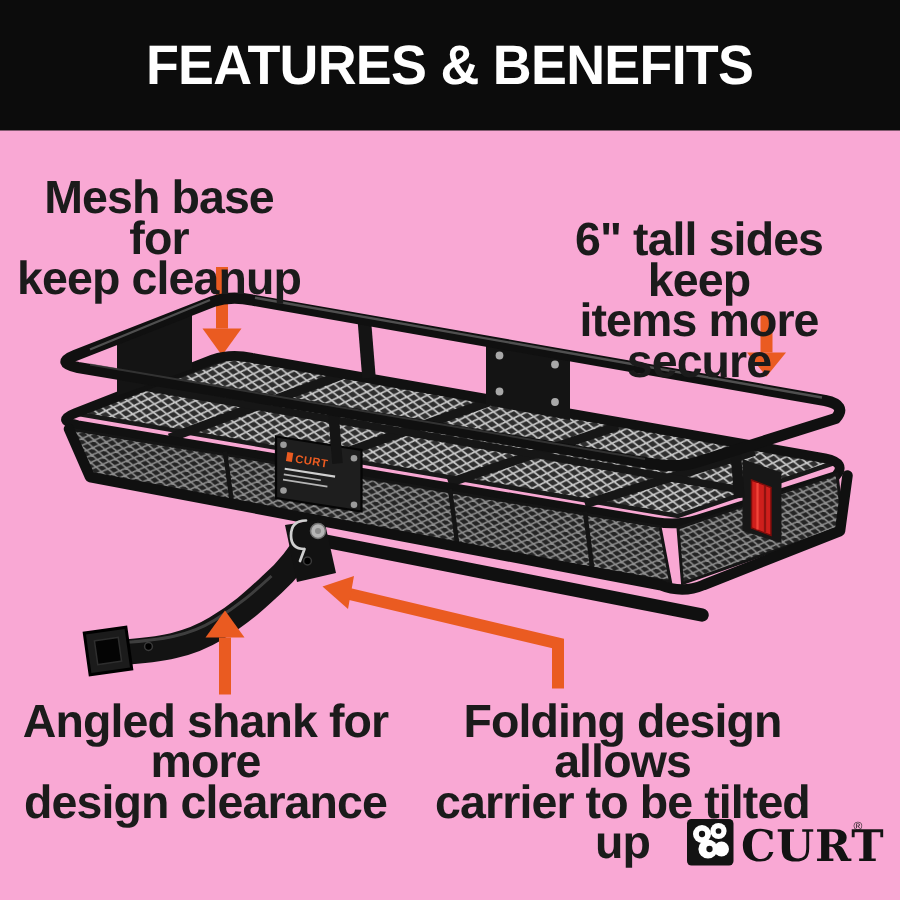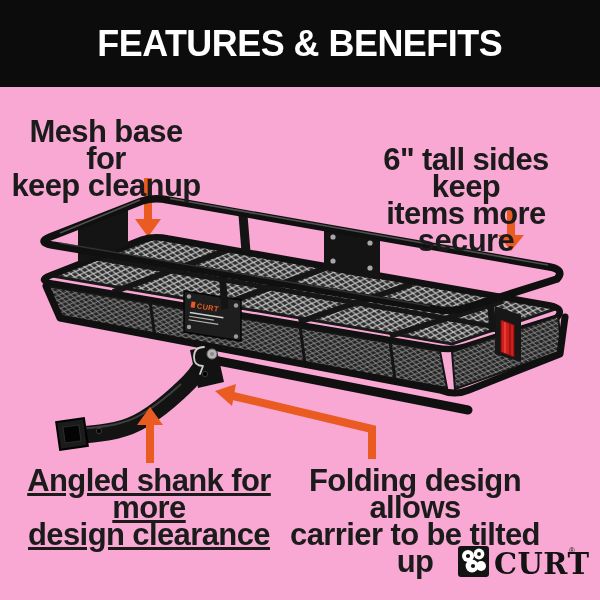--- a/index.html
+++ b/index.html
@@ -6,21 +6,21 @@
   .stage{position:relative;width:600px;height:600px;background:#f9a8d4;overflow:hidden;
          font-family:"Liberation Sans",sans-serif;}
   .header{position:absolute;left:0;top:0;width:600px;height:87px;background:#0c0c0c;
           display:flex;align-items:center;justify-content:center;}
   .header .title{color:#ffffff;font-weight:bold;font-size:37px;letter-spacing:-0.5px;
                  transform:scaleX(.97);white-space:nowrap;}
   .callout{position:absolute;text-align:center;color:#1b1b1b;font-weight:bold;
            font-size:31px;line-height:27px;letter-spacing:-0.6px;}
   .co-mesh{left:6px;top:118px;width:200px;}
   .co-sides{left:348px;top:146px;width:236px;}
-  .co-shank{left:20px;top:467px;width:258px;text-decoration:underline;}
+  .co-shank{left:8px;top:467px;width:258px;}
   .co-fold{left:286px;top:467px;width:258px;}
   svg.scene{position:absolute;left:0;top:0;}
   .logo-word{font-family:"DejaVu Serif","Liberation Serif",serif;font-weight:bold;}
 </style>
 </head>
 <body>
 
 <div class="stage">
 
   <div class="header">

